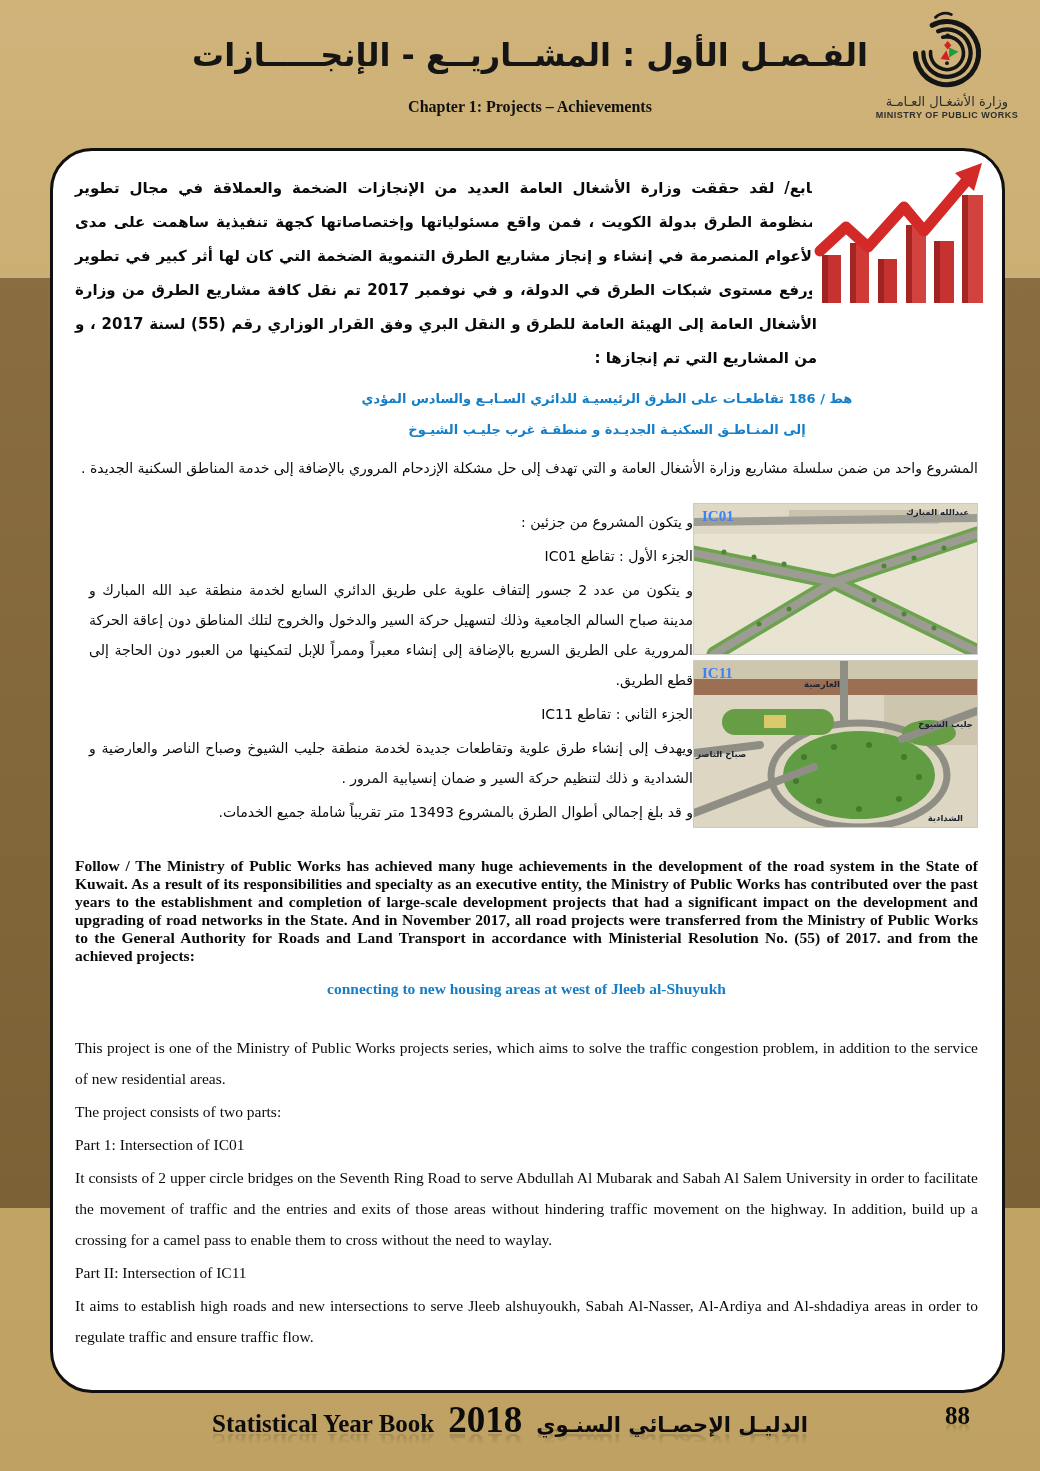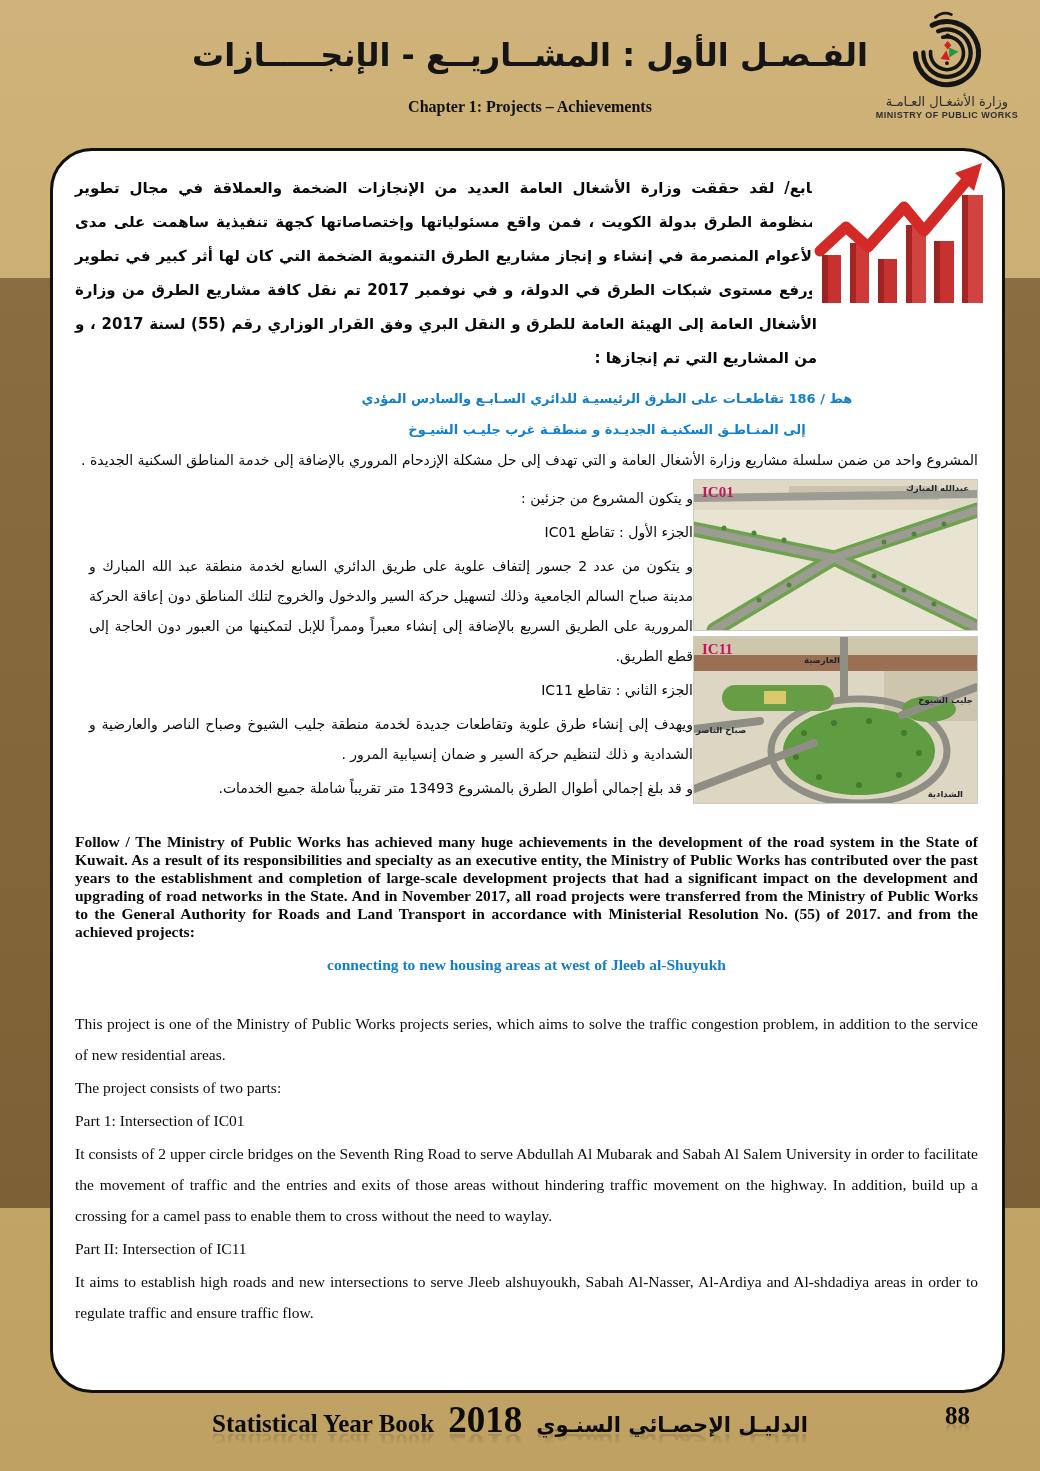--- a/index.html
+++ b/index.html
@@ -30,30 +30,30 @@
   .chart-graphic { position:absolute; top:-8px; right:-16px; width:182px; height:156px; background:#fff; }
   .intro-ar { direction:rtl; width:742px; font-family:"DejaVu Sans", sans-serif; font-weight:bold;
               font-size:15px; line-height:34px; text-align:justify; color:#0a0a0a; padding-top:8px; }
 
   .heading-ar { direction:rtl; text-align:center; color:#147fc8; font-family:"DejaVu Sans", sans-serif;
                 font-weight:bold; font-size:13px; line-height:31px; margin-top:8px; width:742px; margin-left:auto; }
   .heading-ar .hl2 { display:block; }
 
   .p-ar { direction:rtl; font-family:"DejaVu Sans", sans-serif; font-size:14px; line-height:30px;
           text-align:justify; color:#0a0a0a; }
-  .desc-ar { margin-top:0; }
-
-  .two-col { display:flex; margin-top:4px; height:330px; }
+  .desc-ar { margin-top:8px; }
+
+  .two-col { display:flex; margin-top:20px; height:330px; }
   .col-text { flex:1; padding-left:14px; overflow:hidden; }
   .col-text .p-ar { margin-top:4px; }
   .col-imgs { width:285px; display:flex; flex-direction:column; gap:5px; }
   .img-card { position:relative; border:1px solid #caccc4; overflow:hidden; }
   .img-card.ic01 { height:152px; }
   .img-card.ic11 { height:168px; }
-  .ic-label { position:absolute; top:4px; left:8px; color:#be185d; font-family:"Liberation Serif", serif;
+  .ic-label { position:absolute; top:4px; left:8px; color:#3b82f6; font-family:"Liberation Serif", serif;
               font-weight:bold; font-size:15px;text-align:right; }
   .map-label { position:absolute; direction:rtl; font-family:"DejaVu Sans", sans-serif;
                font-size:8.5px; font-weight:bold; color:#1c2430; }
 
   .intro-en { font-family:"Liberation Serif", serif; font-weight:bold; font-size:15.5px;
               line-height:18px; text-align:justify; color:#0a0a0a; margin-top:24px; }
   .heading-en { text-align:center; color:#147fc8; font-family:"Liberation Serif", serif;
                 font-weight:bold; font-size:15.5px; line-height:31px; margin-top:8px; }
   .heading-en .hl2 { display:block; }
   .sup { vertical-align:super; font-size:10px; }

